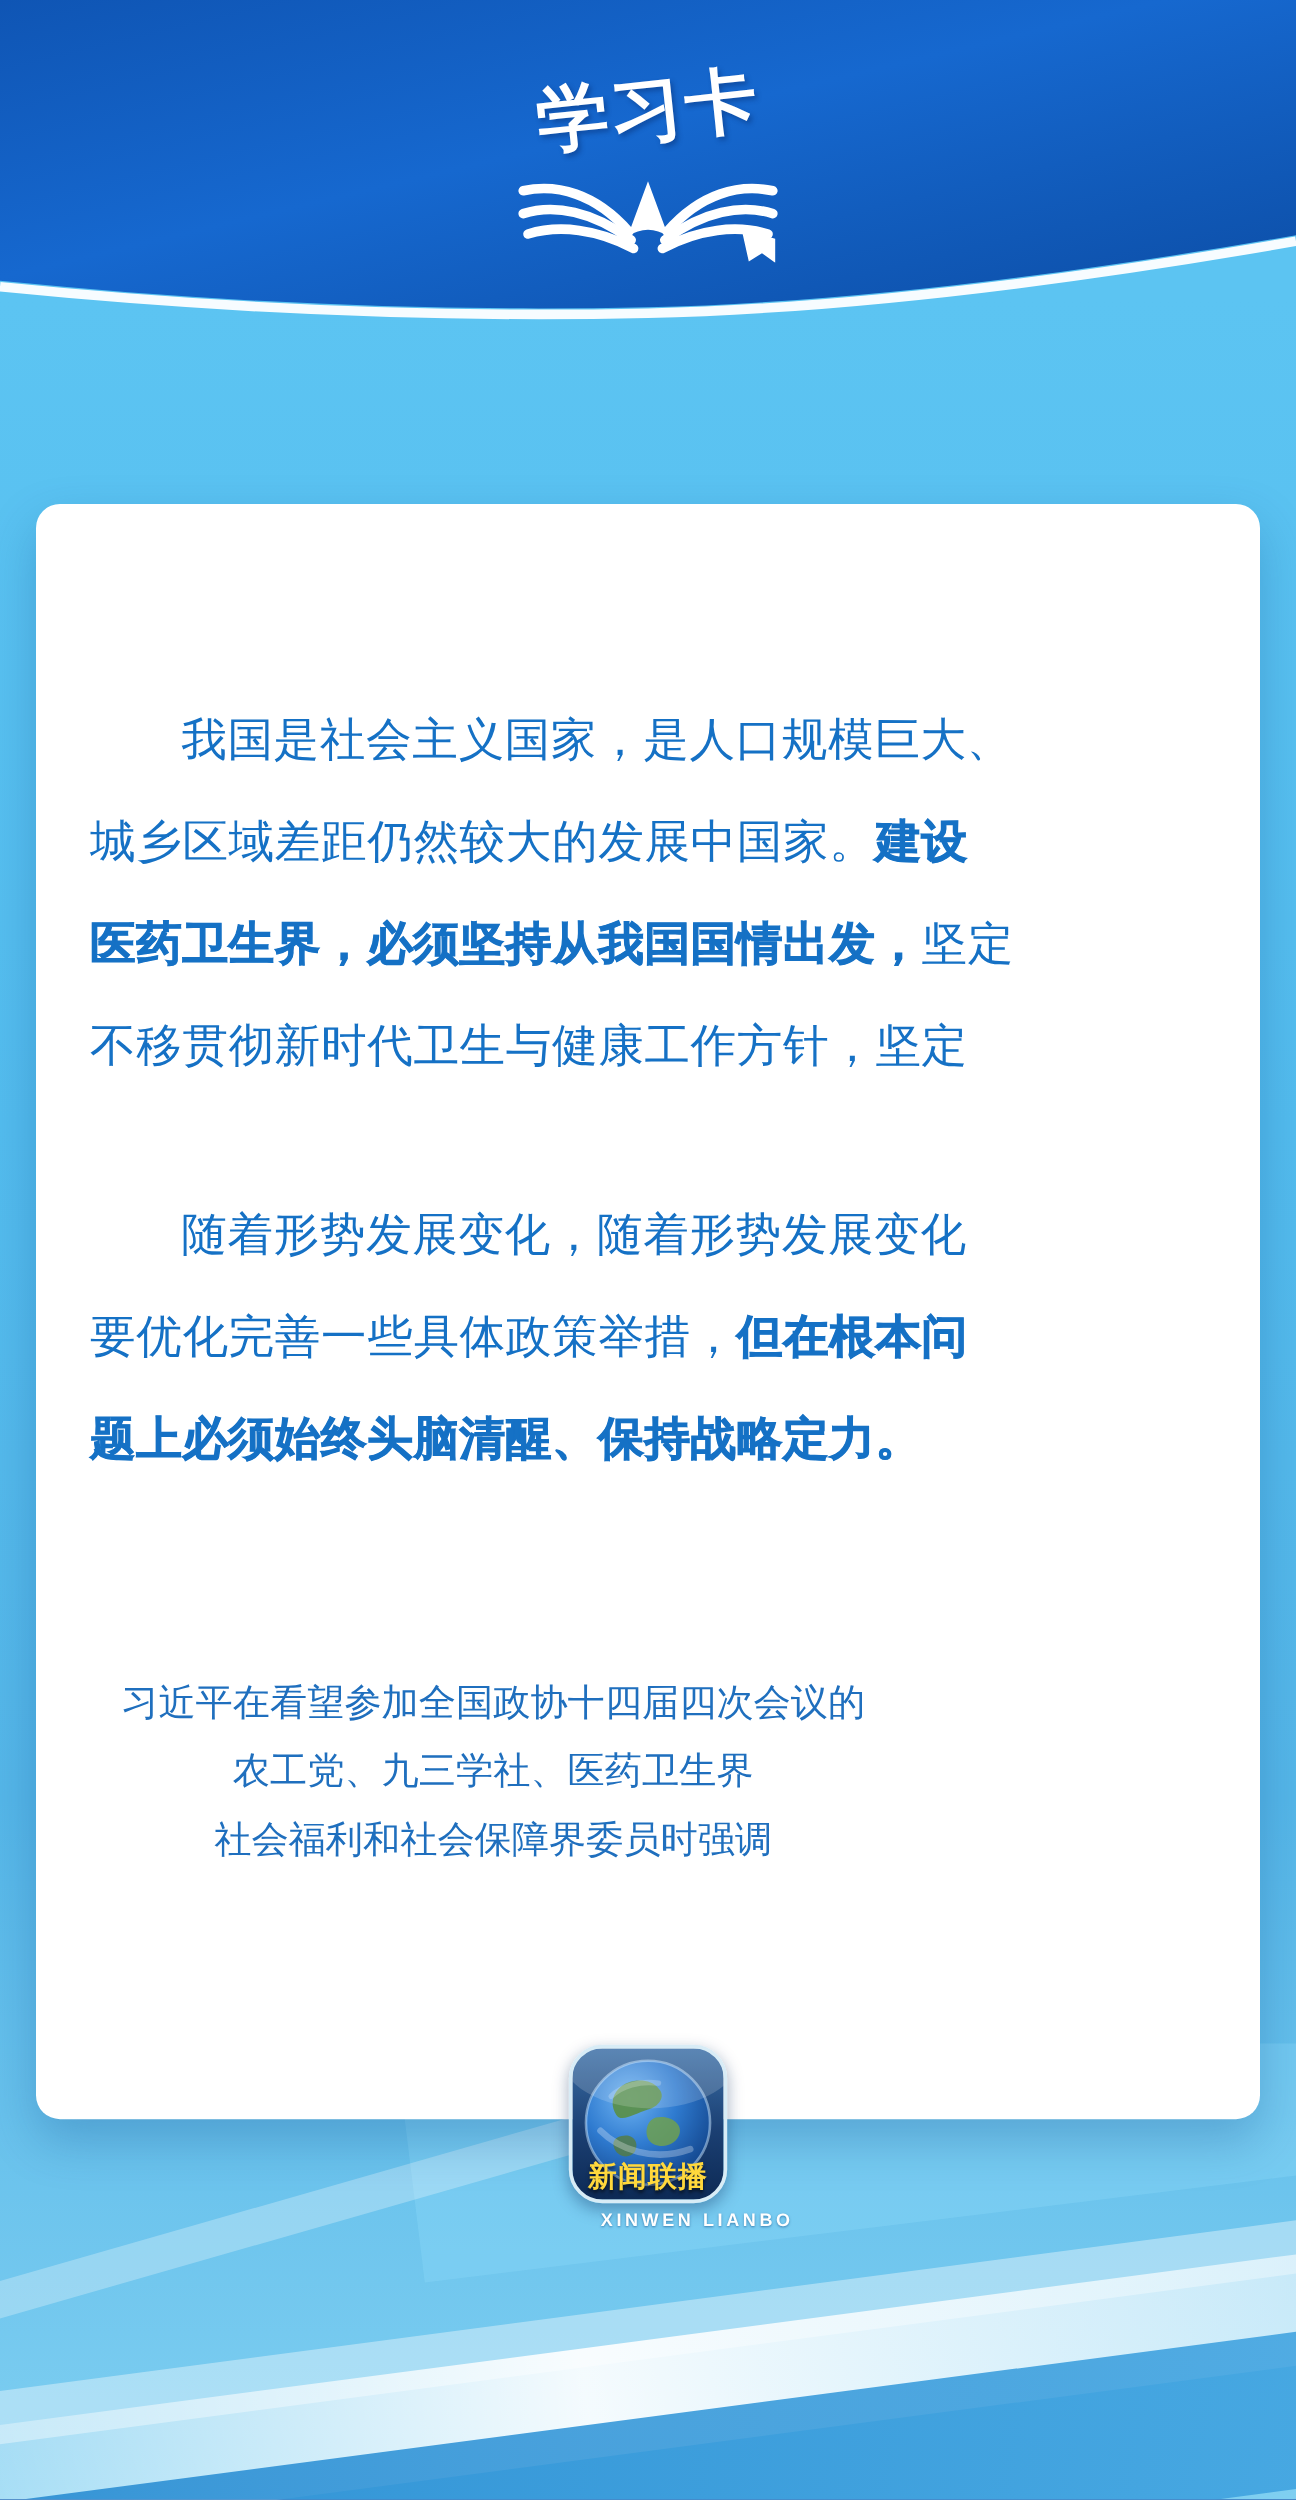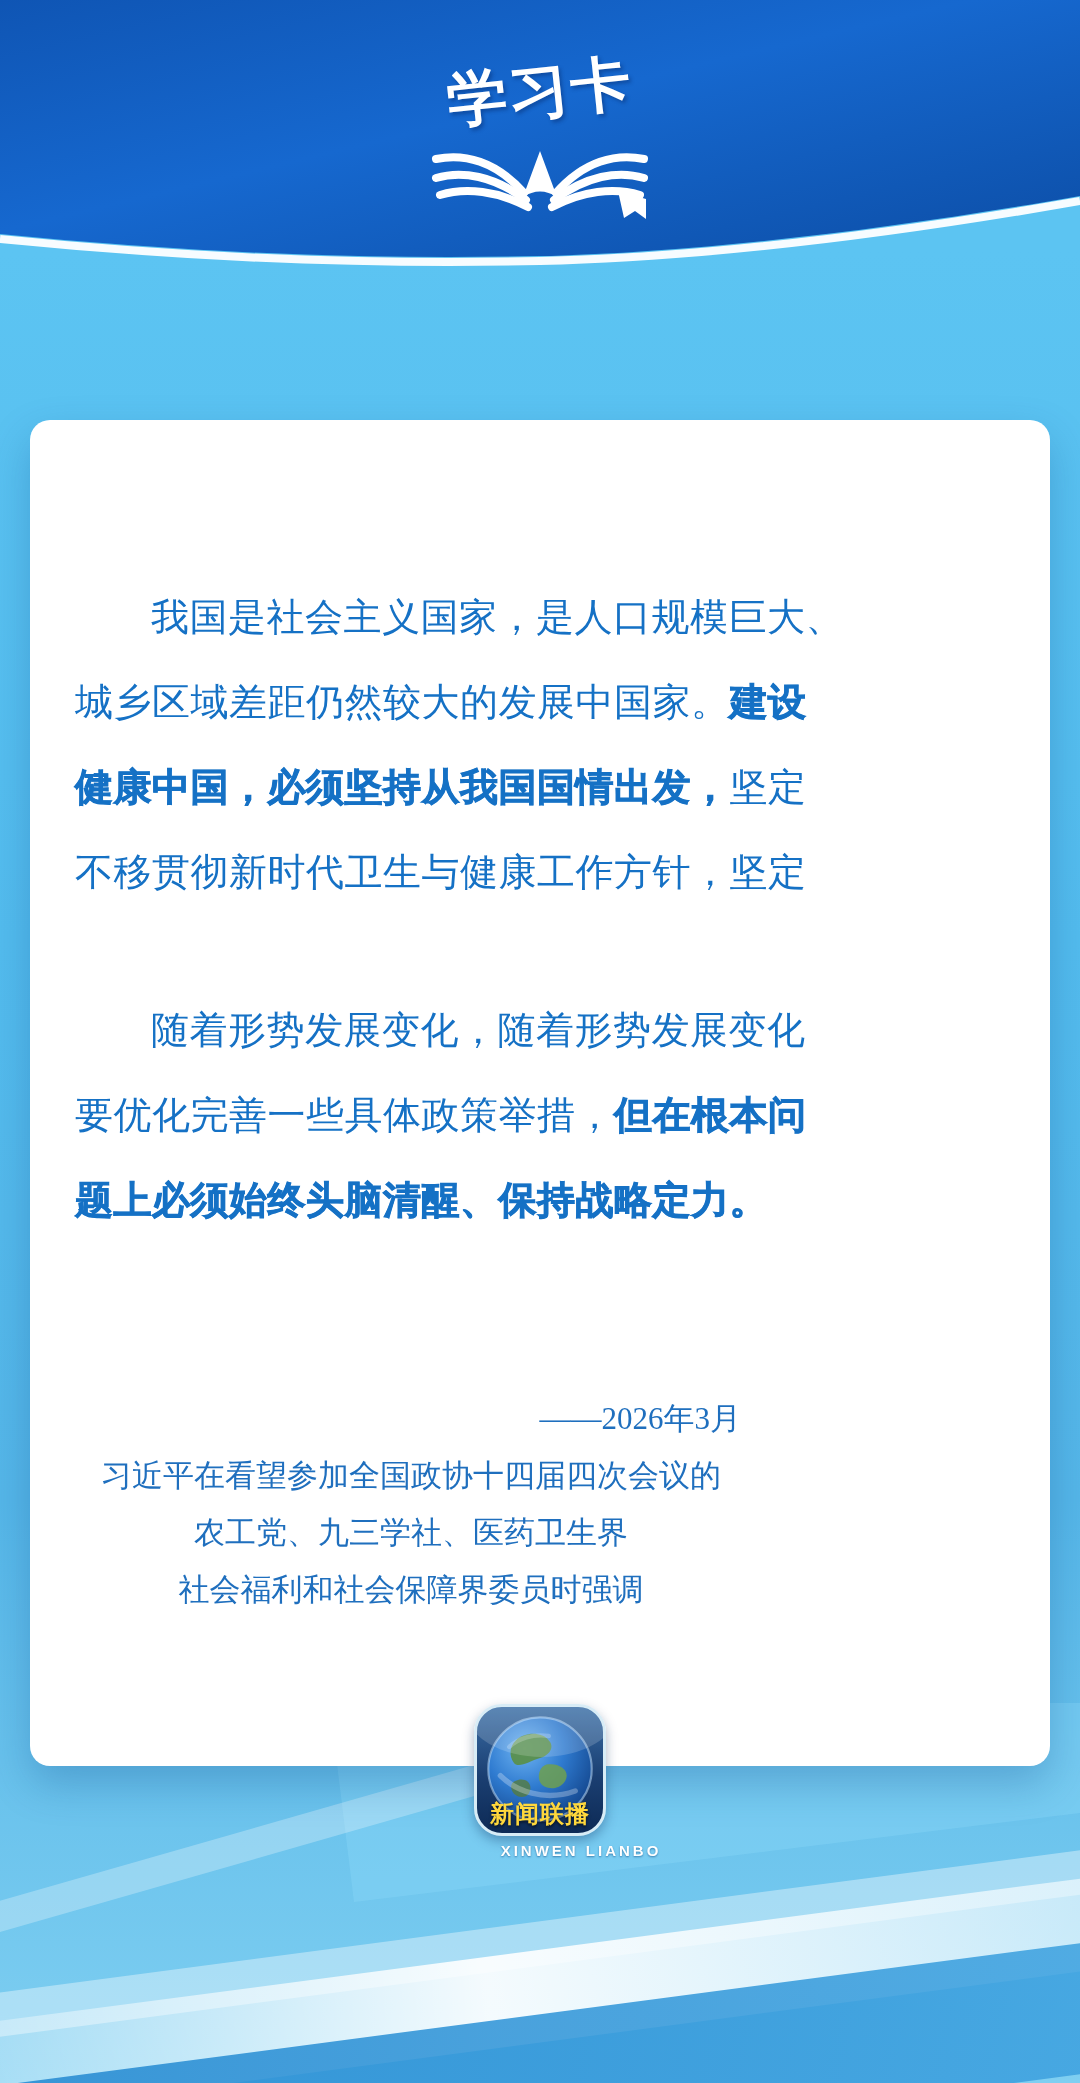--- a/index.html
+++ b/index.html
@@ -129,32 +129,31 @@
     </svg>
   </div>
 
   <div class="card"></div>
 
 
   <div class="quote" id="quote">
       <div class="para">
         <div class="line indent"><span>我国是社会主义国家，是人口规模巨大、</span></div>
         <div class="line"><span>城乡区域差距仍然较大的发展中国家。</span><span class="b">建设</span></div>
-        <div class="line"><span class="b">健康中国，必须坚持从我国国情出发，</span><span>坚定</span></div>
+        <div class="line"><span class="b">医药卫生界，必须坚持从我国国情出发，</span><span>坚定</span></div>
         <div class="line"><span>不移贯彻新时代卫生与健康工作方针，坚定</span></div>
       </div>
       <div class="para">
         <div class="line indent"><span>随着形势发展变化，随着形势发展变化</span></div>
         <div class="line"><span>要优化完善一些具体政策举措，</span><span class="b">但在根本问</span></div>
         <div class="line"><span class="b">题上必须始终头脑清醒、保持战略定力。</span></div>
       </div>
     </div>
 
   <div class="attribution">
-    <div class="attr-date">——2026年3月</div>
     <div id="attr-lines">
         <div>习近平在看望参加全国政协十四届四次会议的</div>
         <div>农工党、九三学社、医药卫生界</div>
         <div>社会福利和社会保障界委员时强调</div>
       </div>
   </div>
 
   <div class="badge">
     <svg width="110" height="110" viewBox="0 0 100 100">
       <defs>

